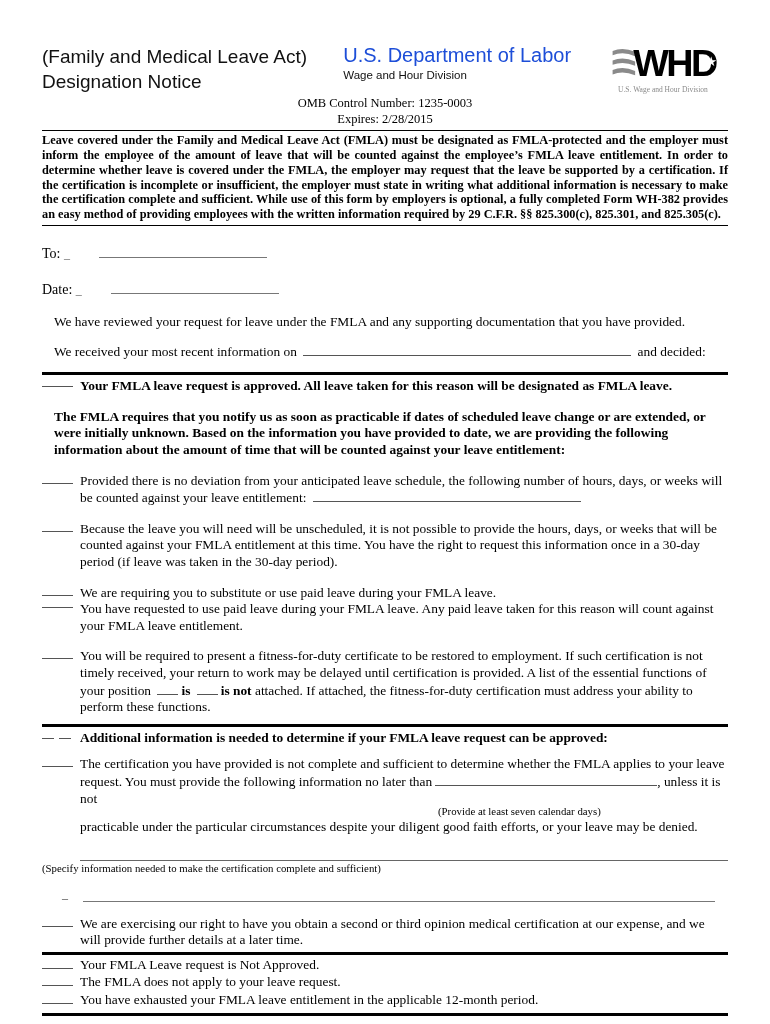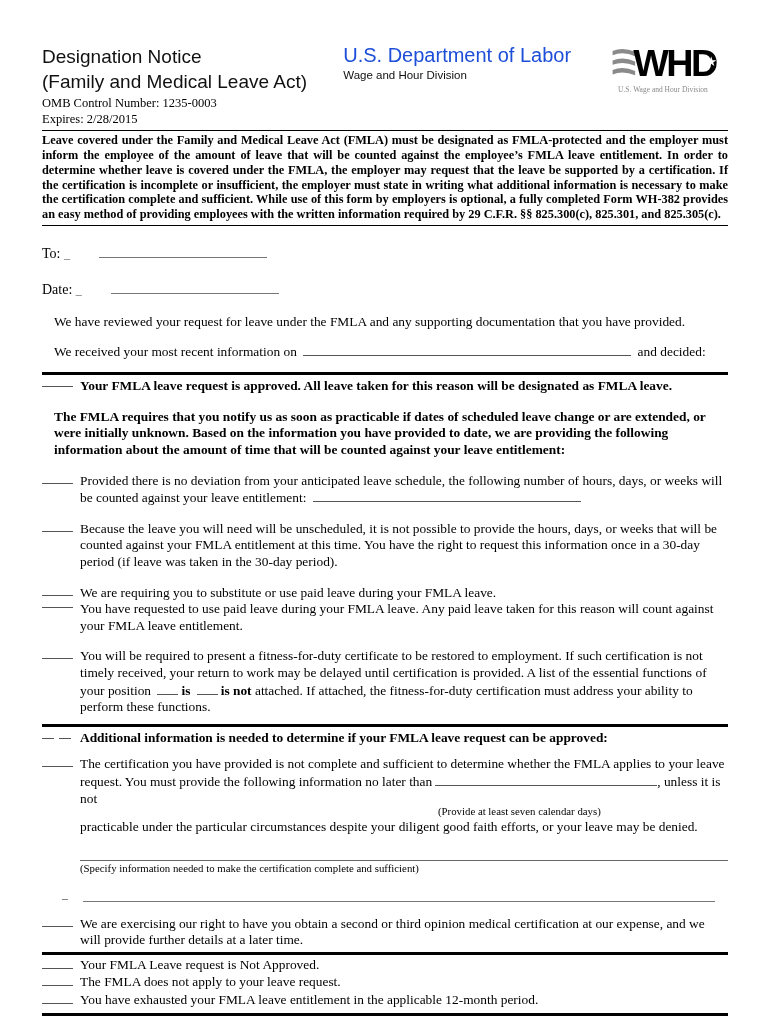--- a/index.html
+++ b/index.html
@@ -18,21 +18,21 @@
   .hdr-dol .division{font-size:11.5px;margin-top:3px;color:#111;}
   .hdr-logo{width:134px;position:relative;text-align:center;}
   .logo-row{display:flex;align-items:center;justify-content:center;height:40px;}
   .logo-stripes{width:26px;height:36px;margin-right:-2px;}
   .logo-whd{font-family:"Liberation Sans","DejaVu Sans",sans-serif;font-weight:900;
     font-size:37px;letter-spacing:-2.5px;line-height:36px;color:#000;position:relative;
     transform:scaleX(1.02);}
   .logo-star{position:absolute;right:1px;top:9px;color:#fff;font-size:13px;line-height:1;
     font-family:"DejaVu Sans",sans-serif;}
   .logo-caption{font-size:7.5px;color:#8a8a8a;margin-top:1px;font-family:"Liberation Serif",serif;}
-  .omb{ text-align:left;font-size:12.5px;line-height:1.25;margin-top:2px;}
+  .omb{ text-align:center;font-size:12.5px;line-height:1.25;margin-top:2px;}
   
   .rule-thin{border:0;border-top:1.6px solid #000;margin:3px 0 2px 0;}
   .rule-thick{border:0;border-top:3.4px solid #000;margin:4px 0 3px 0;}
   
   .intro{font-size:12.3px;font-weight:bold;line-height:1.2;text-align:justify;margin:2px 0 0 0;}
   .line{font-size:13.4px;line-height:1.24;margin:12px;}
   .bold{font-weight:bold;}
   .fieldrow{font-size:14px;margin-top:18px;}
   .fieldrow .mark{color:#666;font-size:12px;}
   .u-line{display:inline-block;border-bottom:1.4px solid #777;height:13px;vertical-align:baseline;}
@@ -42,37 +42,37 @@
   .w270{width:268px;margin-left:3px;}
   .w222{width:222px;margin-left:3px;}
   .w22{width:21px;margin:0 3px;}
   
   .item{position:relative;padding-left:38px;font-size:13.4px;line-height:1.24;}
   .cb{position:absolute;left:0;top:10px;width:31px;border-bottom:1.5px solid #555;height:0;}
   .mt14{margin-top:14px;}
   .mt10{margin-top:10px;}
   .note{font-size:10.8px;line-height:1.1;}
   .spec-line{margin-left:38px;border-bottom:1.4px solid #666;height:10px;}
-  .spec-note{margin-left:38px;margin-top:2px;}
+  .spec-note{margin-top:2px;}
   .dash-row{margin-top:16px;font-size:12px;color:#444;padding-left:20px;}
   .dash-row .u-line2{display:inline-block;border-bottom:1.4px solid #777;width:632px;margin-left:12px;height:10px;}
   .provide-note{margin-left:358px;margin-top:-1px;margin-bottom:1px;}
   
   .denied .item{margin-top:0;line-height:1.3;}
   .denied .cb{top:12px;}
 </style>
 </head>
 <body>
 
 <div class="page">
 
   <div class="hdr">
     <div class="hdr-title">
+      <div>(Family and Medical Leave Act)</div>
       <div>Designation Notice</div>
-      <div>(Family and Medical Leave Act)</div>
     </div>
     <div class="hdr-dol">
       <div class="agency">U.S. Department of Labor</div>
       <div class="division">Wage and Hour Division</div>
     </div>
     <div class="hdr-logo">
       <div class="logo-row">
         <svg class="logo-stripes" viewBox="0 0 30 40" xmlns="http://www.w3.org/2000/svg">
           <path d="M3,5 Q15,0 29,6 L29,11 Q15,5 3,10 Z" fill="#8a8a8a"></path>
           <path d="M3,16 Q15,11 29,17 L29,22 Q15,16 3,21 Z" fill="#8a8a8a"></path>

